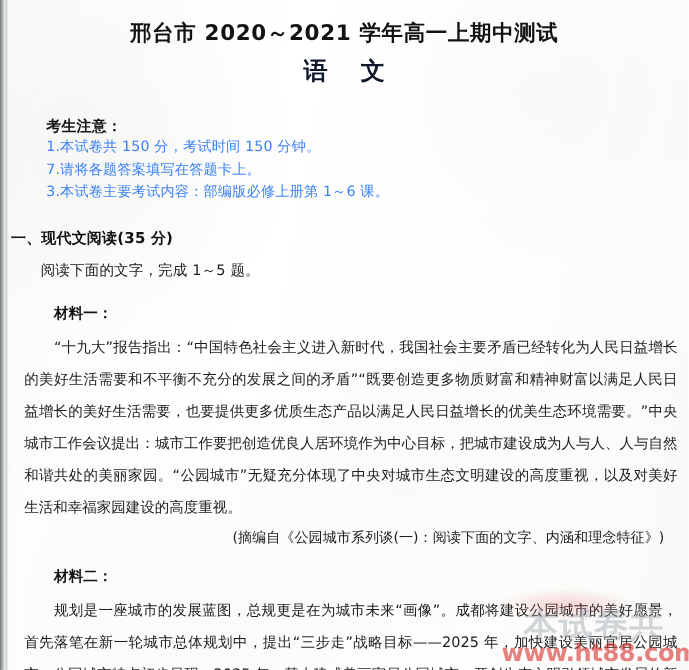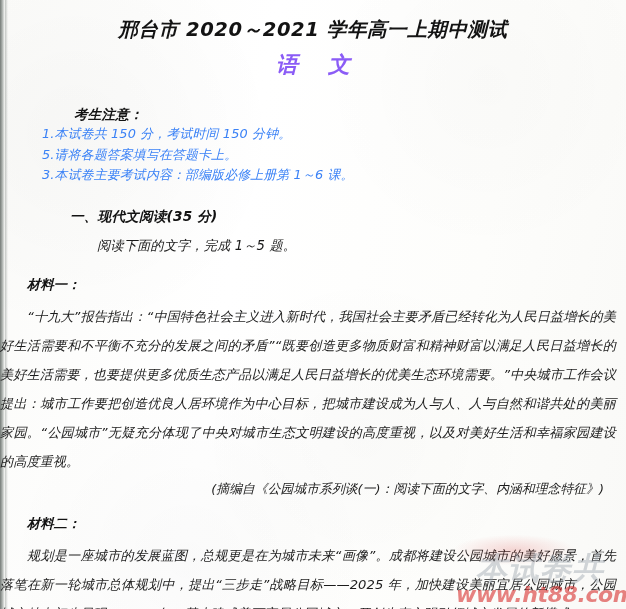--- a/index.html
+++ b/index.html
@@ -14,21 +14,20 @@
     font-family: "DejaVu Sans", "Liberation Sans", sans-serif;
     color: #1a1a1a;
   }
 
   #page {
     position: relative;
     width: 626px;
     height: 609px;
     background: #fdfdfc;
     overflow: hidden;
-    font-style: italic;
   }
 
   
   #paper-texture {
     position: absolute;
     inset: 0;
     background:
       radial-gradient(circle at 12% 22%, rgba(0,0,0,0.022) 0%, rgba(0,0,0,0) 28%),
       radial-gradient(circle at 78% 14%, rgba(0,0,0,0.016) 0%, rgba(0,0,0,0) 24%),
       radial-gradient(circle at 58% 72%, rgba(0,0,0,0.015) 0%, rgba(0,0,0,0) 30%),
@@ -75,48 +74,46 @@
     letter-spacing: 0.6px;
     color: #131313;
     white-space: nowrap;
   }
   #subject-title {
     margin-top: 7px;
     font-size: 22px;
     font-weight: bold;
     letter-spacing: 30px;
     text-indent: 30px;
-    color: #8b5cf6;
+    color: #0f172a;
   }
 
   
   #notice-block {
     margin-top: 26px;
     padding-left: 42px;
   }
   #notice-heading {
     font-size: 13.5px;
     font-weight: bold;
     color: #131313;
     letter-spacing: 0.3px;
-    margin-left: 32px;
   }
   .notice-line {
     font-size: 12.9px;
     line-height: 20.5px;
     color: #3b82f6;
     letter-spacing: 0.15px;
     white-space: nowrap;
   }
 
   
   #section-block {
     margin-top: 22px;
-    padding-left: 38px;
-    margin-left: 32px;
+    padding-left: 10px;
   }
   #section-heading {
     font-size: 13.6px;
     font-weight: bold;
     color: #121212;
     letter-spacing: 0.2px;
   }
   #subsection-heading {
     margin-top: 11px;
     font-size: 13.2px;
@@ -126,20 +123,21 @@
   #reading-instruction {
     margin-top: 11px;
     padding-left: 27px;
     font-size: 13.2px;
     color: #1a1a1a;
     letter-spacing: 0.15px;
   }
 
   
   .material-block {
+    padding-left: 22px;
     padding-right: 10px;
   }
   #material-one-block { margin-top: 21px; }
   #material-two-block { margin-top: 17px; }
 
   .material-label {
     font-size: 13.2px;
     font-weight: bold;
     color: #131313;
     padding-left: 27px;
@@ -216,21 +214,21 @@
   <div class="content">
 
     <div id="title-block">
       <div id="exam-title">邢台市 2020～2021 学年高一上期中测试</div>
       <div id="subject-title">语文</div>
     </div>
 
     <div id="notice-block">
       <div id="notice-heading">考生注意：</div>
       <div class="notice-line">1.本试卷共 150 分，考试时间 150 分钟。</div>
-      <div class="notice-line">5.请将各题答案填写在答题卡上。</div>
+      <div class="notice-line">7.请将各题答案填写在答题卡上。</div>
       <div class="notice-line">3.本试卷主要考试内容：部编版必修上册第 1～6 课。</div>
     </div>
 
     <div id="section-block">
       <div id="section-heading">一、现代文阅读(35 分)</div>
       <div id="reading-instruction">阅读下面的文字，完成 1～5 题。</div>
     </div>
 
     <div id="material-one-block" class="material-block">
       <div class="material-label">材料一：</div>

